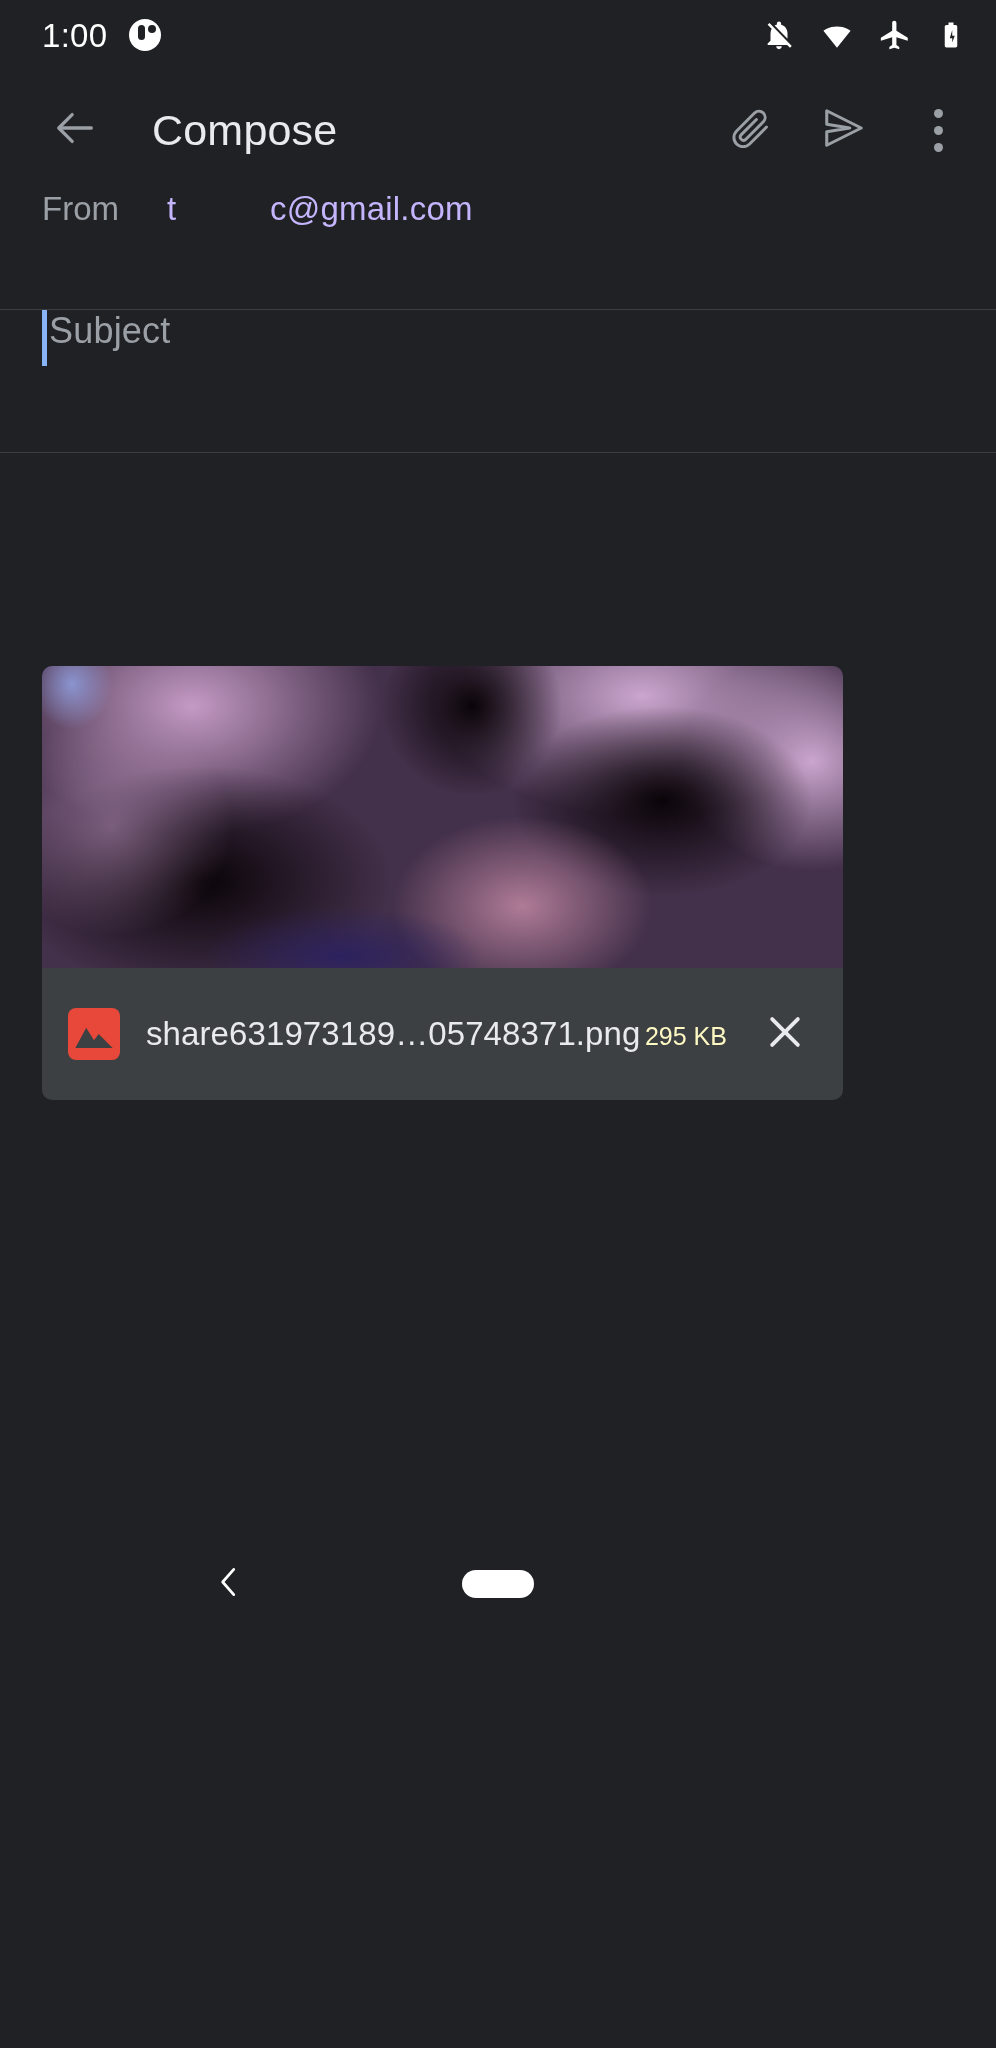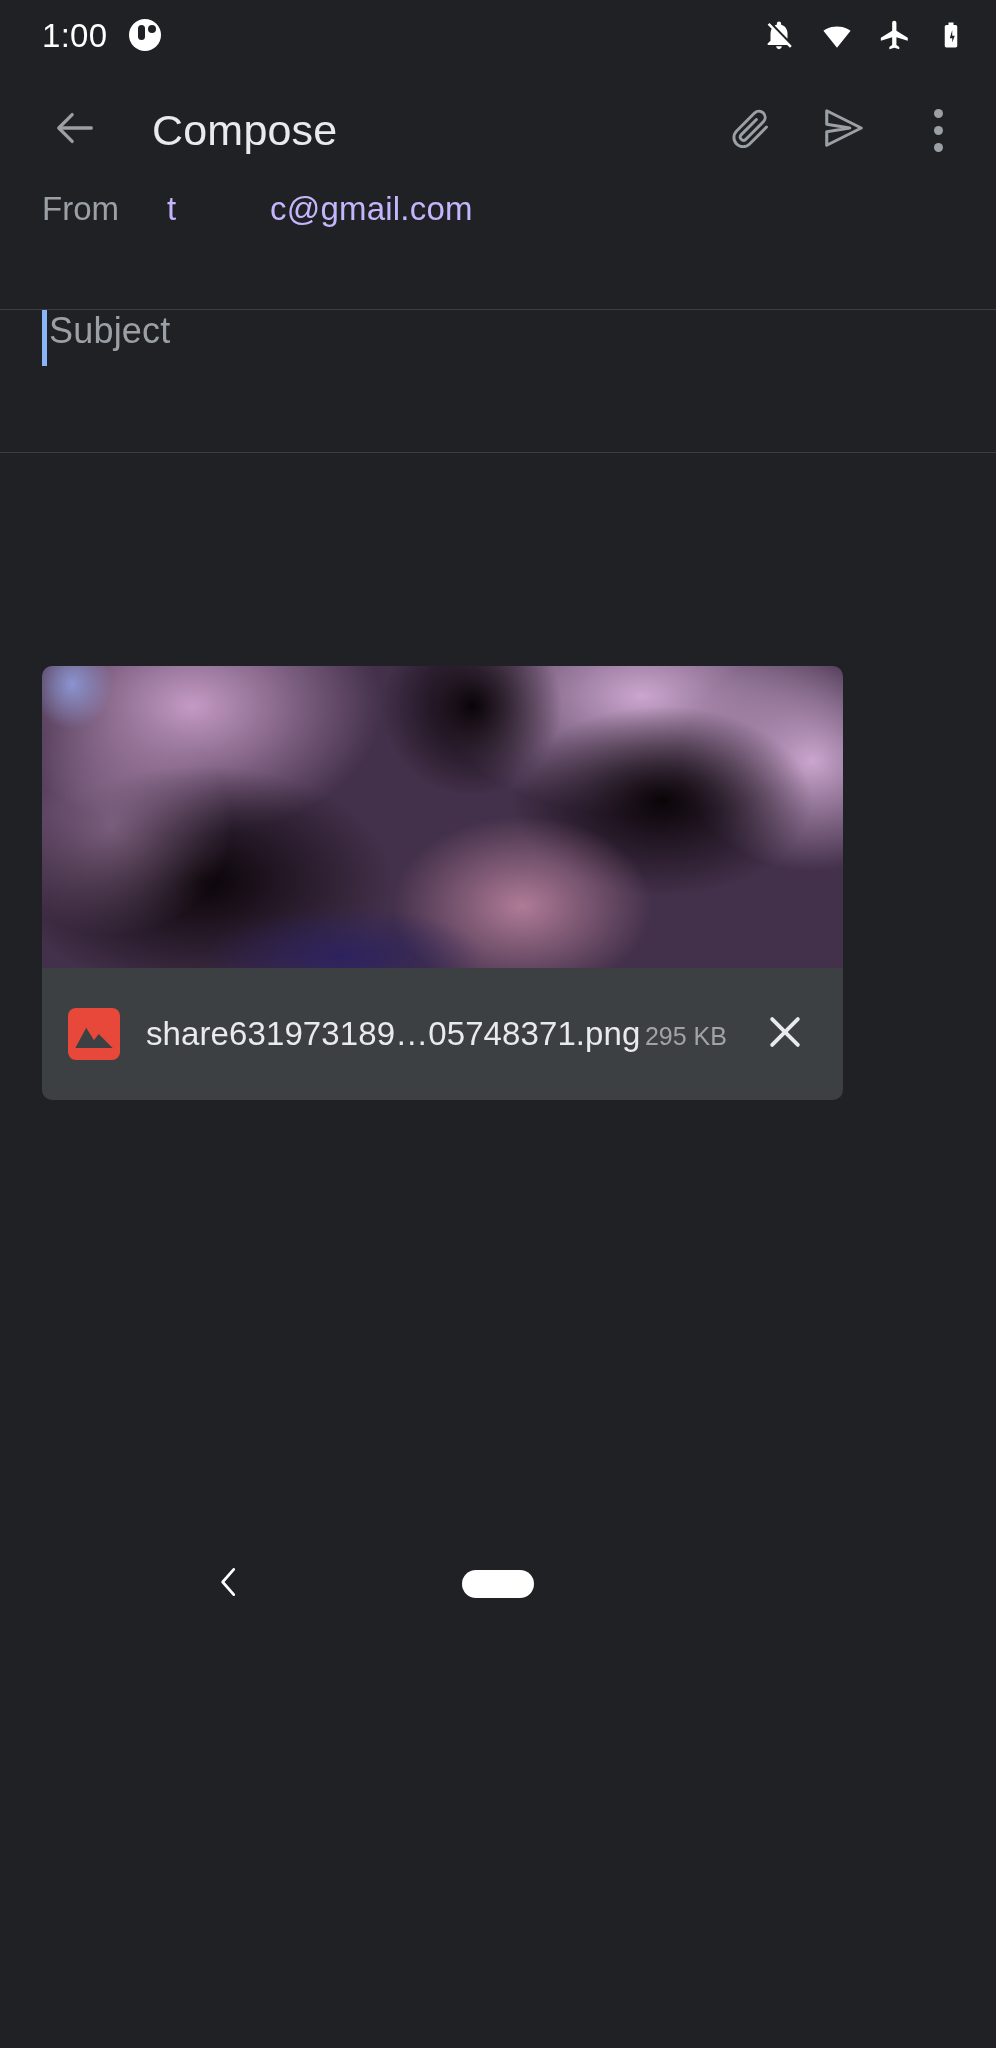--- a/index.html
+++ b/index.html
@@ -110,21 +110,21 @@
   .file-type-icon{
     width:52px;height:52px;border-radius:8px;background:#e8483a;
     position:relative; flex:0 0 auto; overflow:hidden;
   }
   .file-type-icon svg{ position:absolute; left:7px; top:12px; }
   .file-info{ flex:1 1 auto; min-width:0; }
   .file-name{
     font-size:33px; color:#e8eaed; white-space:nowrap;
     overflow:hidden; text-overflow:ellipsis; letter-spacing:.1px;
   }
-  .file-size{ font-size:25px; color:#a3a3a3; margin-top:24px; }
+  .file-size{ font-size:25px; color:#fef9c3; margin-top:24px; }
   .remove-btn{
     width:64px;height:64px;flex:0 0 auto;
     display:flex;align-items:center;justify-content:center;
   }
 
   
   .nav-bar{
     height:118px; flex:0 0 118px;
     position:relative; display:flex; align-items:center;
     background:#202124;

